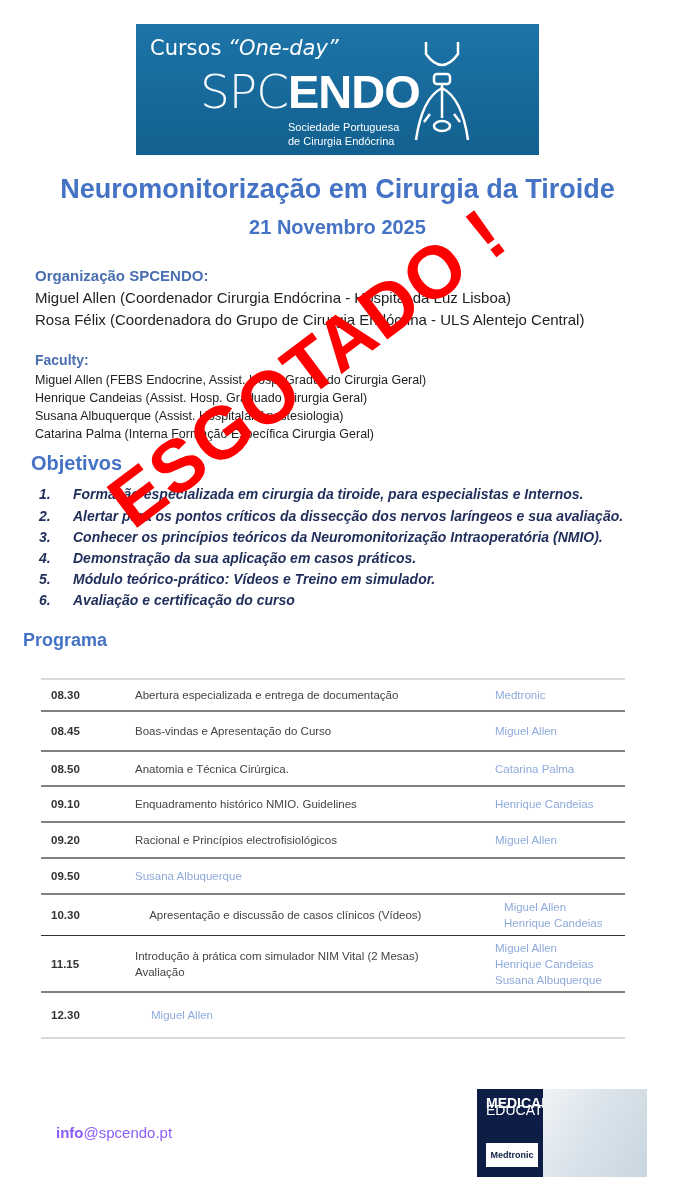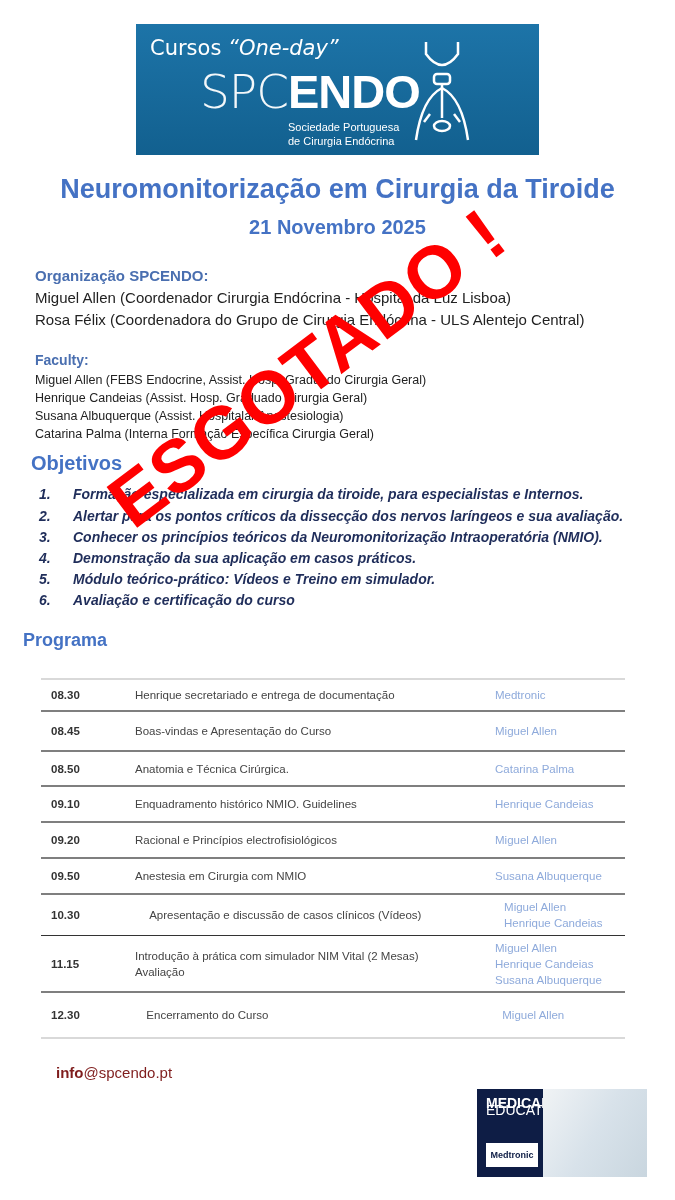--- a/index.html
+++ b/index.html
@@ -30,21 +30,21 @@
   .prog-h { position:absolute; left:23px; top:630px; color:#4472c4; font-size:18px; font-weight:bold; }
   .table { position:absolute; left:41px; top:678px; width:584px; border-top:2px solid #d9d9d9; }
   .row { position:relative; border-bottom:2px solid #7f7f7f; display:flex; align-items:center; }
   .row.thin { border-bottom:1px solid #333;gap:20px; }
   .row.last { border-bottom:2px solid #d9d9d9;gap:16px; }
   .row .time { width:84px; padding-left:10px; font-size:11.5px; font-weight:bold; color:#333; }
   .row .desc { width:360px; font-size:11.5px; color:#444; line-height:16px; }
   .row .desc.dark { color:#222; font-weight:bold; }
   .row .speaker { width:130px; font-size:11.5px; color:#8eaadb; line-height:16px; }
 
-  .email { position:absolute; left:56px; top:1064px; font-size:15px; color:#7f1d1d; }
+  .email { position:absolute; left:56px; top:1124px; font-size:15px; color:#8b5cf6; }
   .email b { font-weight:bold; }
 
   .ad { position:absolute; left:477px; top:1089px; width:170px; height:88px; background:#e8eef2; overflow:hidden; }
   .ad .navy { position:absolute; left:0; top:0; width:66px; height:88px; background:#0e1d45; }
   .ad .t1 { position:absolute; left:9px; top:9px; color:#fff; font-size:14px; font-weight:bold; line-height:11px; }
   .ad .t2 { position:absolute; left:9px; top:16px; color:#fff; font-size:14px; line-height:11px; }
   .ad .logo { position:absolute; left:9px; top:54px; width:52px; height:24px; background:#fff; color:#0e1d45; font-size:9px; font-weight:bold; text-align:center; line-height:24px; }
   .ad .photo { position:absolute; left:66px; top:0; width:104px; height:88px; background:linear-gradient(120deg,#f0f3f5 0%,#d8e2ea 50%,#c9d6df 100%); }
 
   .stamp { position:absolute; left:118px; top:468px; transform:rotate(-37deg); transform-origin:left center;
@@ -89,21 +89,21 @@
 <div class="obj-item" style="top:508px"><span class="num">2.</span><span>Alertar para os pontos críticos da dissecção dos nervos laríngeos e sua avaliação.</span></div>
 <div class="obj-item" style="top:529px"><span class="num">3.</span><span>Conhecer os princípios teóricos da Neuromonitorização Intraoperatória (NMIO).</span></div>
 <div class="obj-item" style="top:550px"><span class="num">4.</span><span>Demonstração da sua aplicação em casos práticos.</span></div>
 <div class="obj-item" style="top:571px"><span class="num">5.</span><span>Módulo teórico-prático: Vídeos e Treino em simulador.</span></div>
 <div class="obj-item" style="top:592px"><span class="num">6.</span><span>Avaliação e certificação do curso</span></div>
 
 <div class="prog-h">Programa</div>
 <div class="table">
   <div class="row" style="height:30px">
     <div class="time">08.30</div>
-    <div class="desc">Henrique secretariado e entrega de documentação</div>
+    <div class="desc">Abertura especializada e entrega de documentação</div>
     <div class="speaker">Medtronic</div>
   </div>
   <div class="row" style="height:38px">
     <div class="time">08.45</div>
     <div class="desc">Boas-vindas e Apresentação do Curso</div>
     <div class="speaker">Miguel Allen</div>
   </div>
   <div class="row" style="height:33px">
     <div class="time">08.50</div>
     <div class="desc">Anatomia e Técnica Cirúrgica.</div>
@@ -114,40 +114,38 @@
     <div class="desc">Enquadramento histórico NMIO. Guidelines</div>
     <div class="speaker">Henrique Candeias</div>
   </div>
   <div class="row" style="height:34px">
     <div class="time">09.20</div>
     <div class="desc">Racional e Princípios electrofisiológicos</div>
     <div class="speaker">Miguel Allen</div>
   </div>
   <div class="row" style="height:34px">
     <div class="time">09.50</div>
-    <div class="desc">Anestesia em Cirurgia com NMIO</div>
     <div class="speaker">Susana Albuquerque</div>
   </div>
   <div class="row thin" style="height:40px">
     <div class="time">10.30</div>
     <div class="desc">Apresentação e discussão de casos clínicos (Vídeos)</div>
     <div class="speaker" style="white-space:pre-line">Miguel Allen
 Henrique Candeias</div>
   </div>
   <div class="row" style="height:55px">
     <div class="time">11.15</div>
     <div class="desc" style="white-space:pre-line">Introdução à prática com  simulador NIM Vital (2 Mesas)
 Avaliação</div>
     <div class="speaker" style="white-space:pre-line">Miguel Allen
 Henrique Candeias
 Susana Albuquerque</div>
   </div>
   <div class="row last" style="height:44px">
     <div class="time">12.30</div>
-    <div class="desc">Encerramento do Curso</div>
     <div class="speaker">Miguel Allen</div>
   </div>
 </div>
 
 <div class="email"><b>info</b><span>@spcendo.pt</span></div>
 
 <div class="ad">
   <div class="navy"></div>
   <div class="t1">MEDICAL</div>
   <div class="t2">EDUCATION</div>

